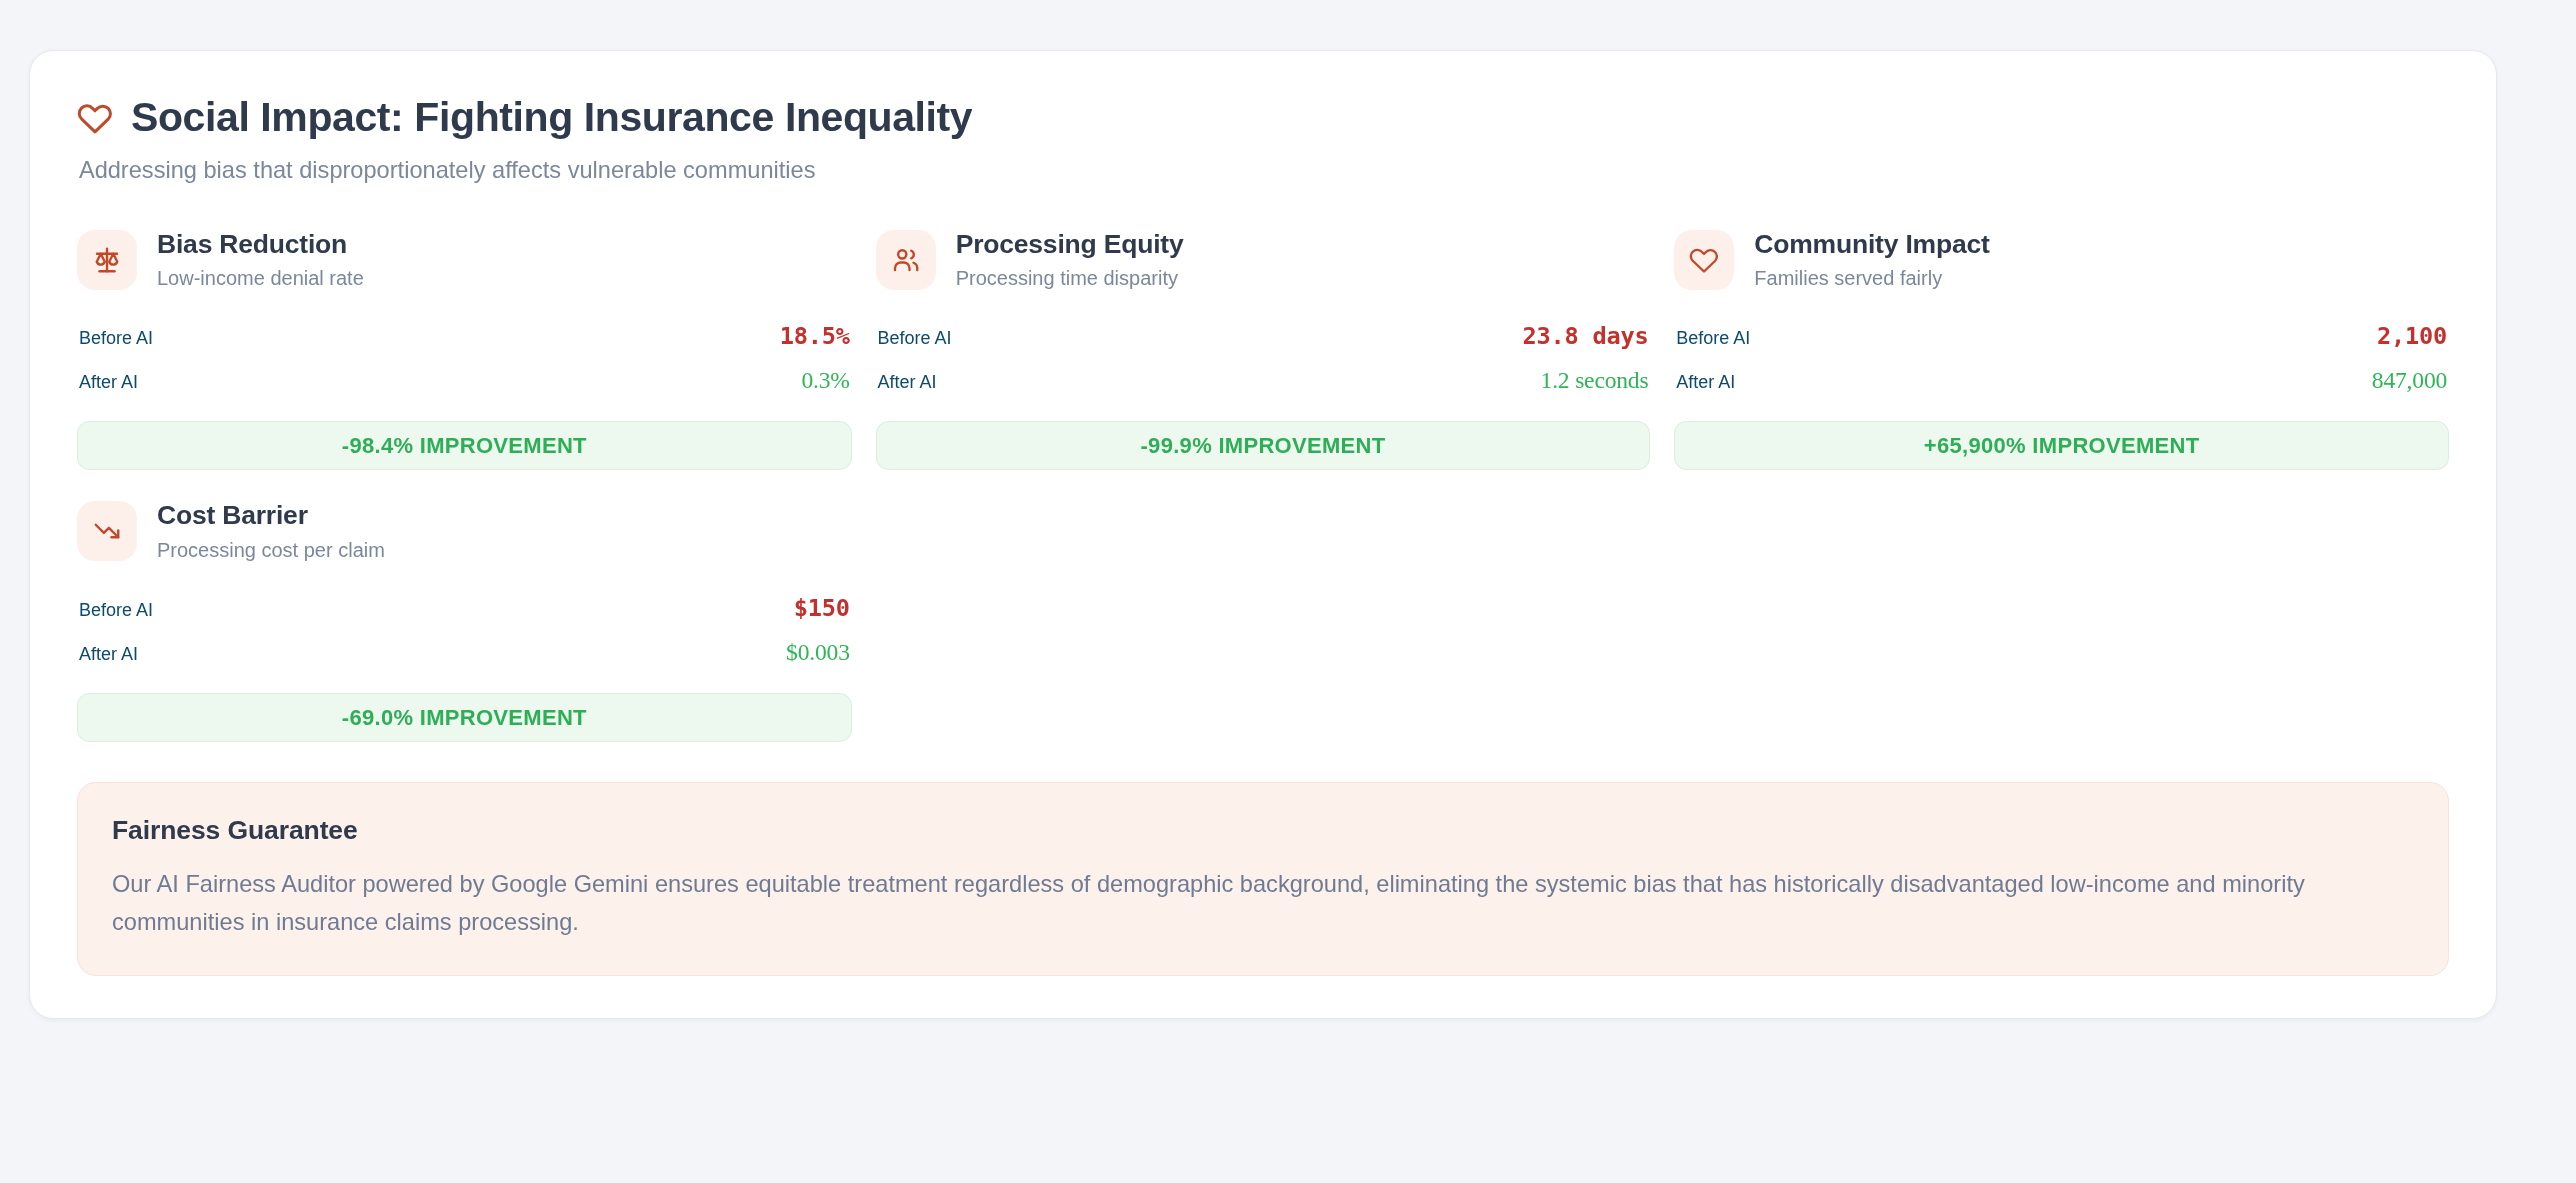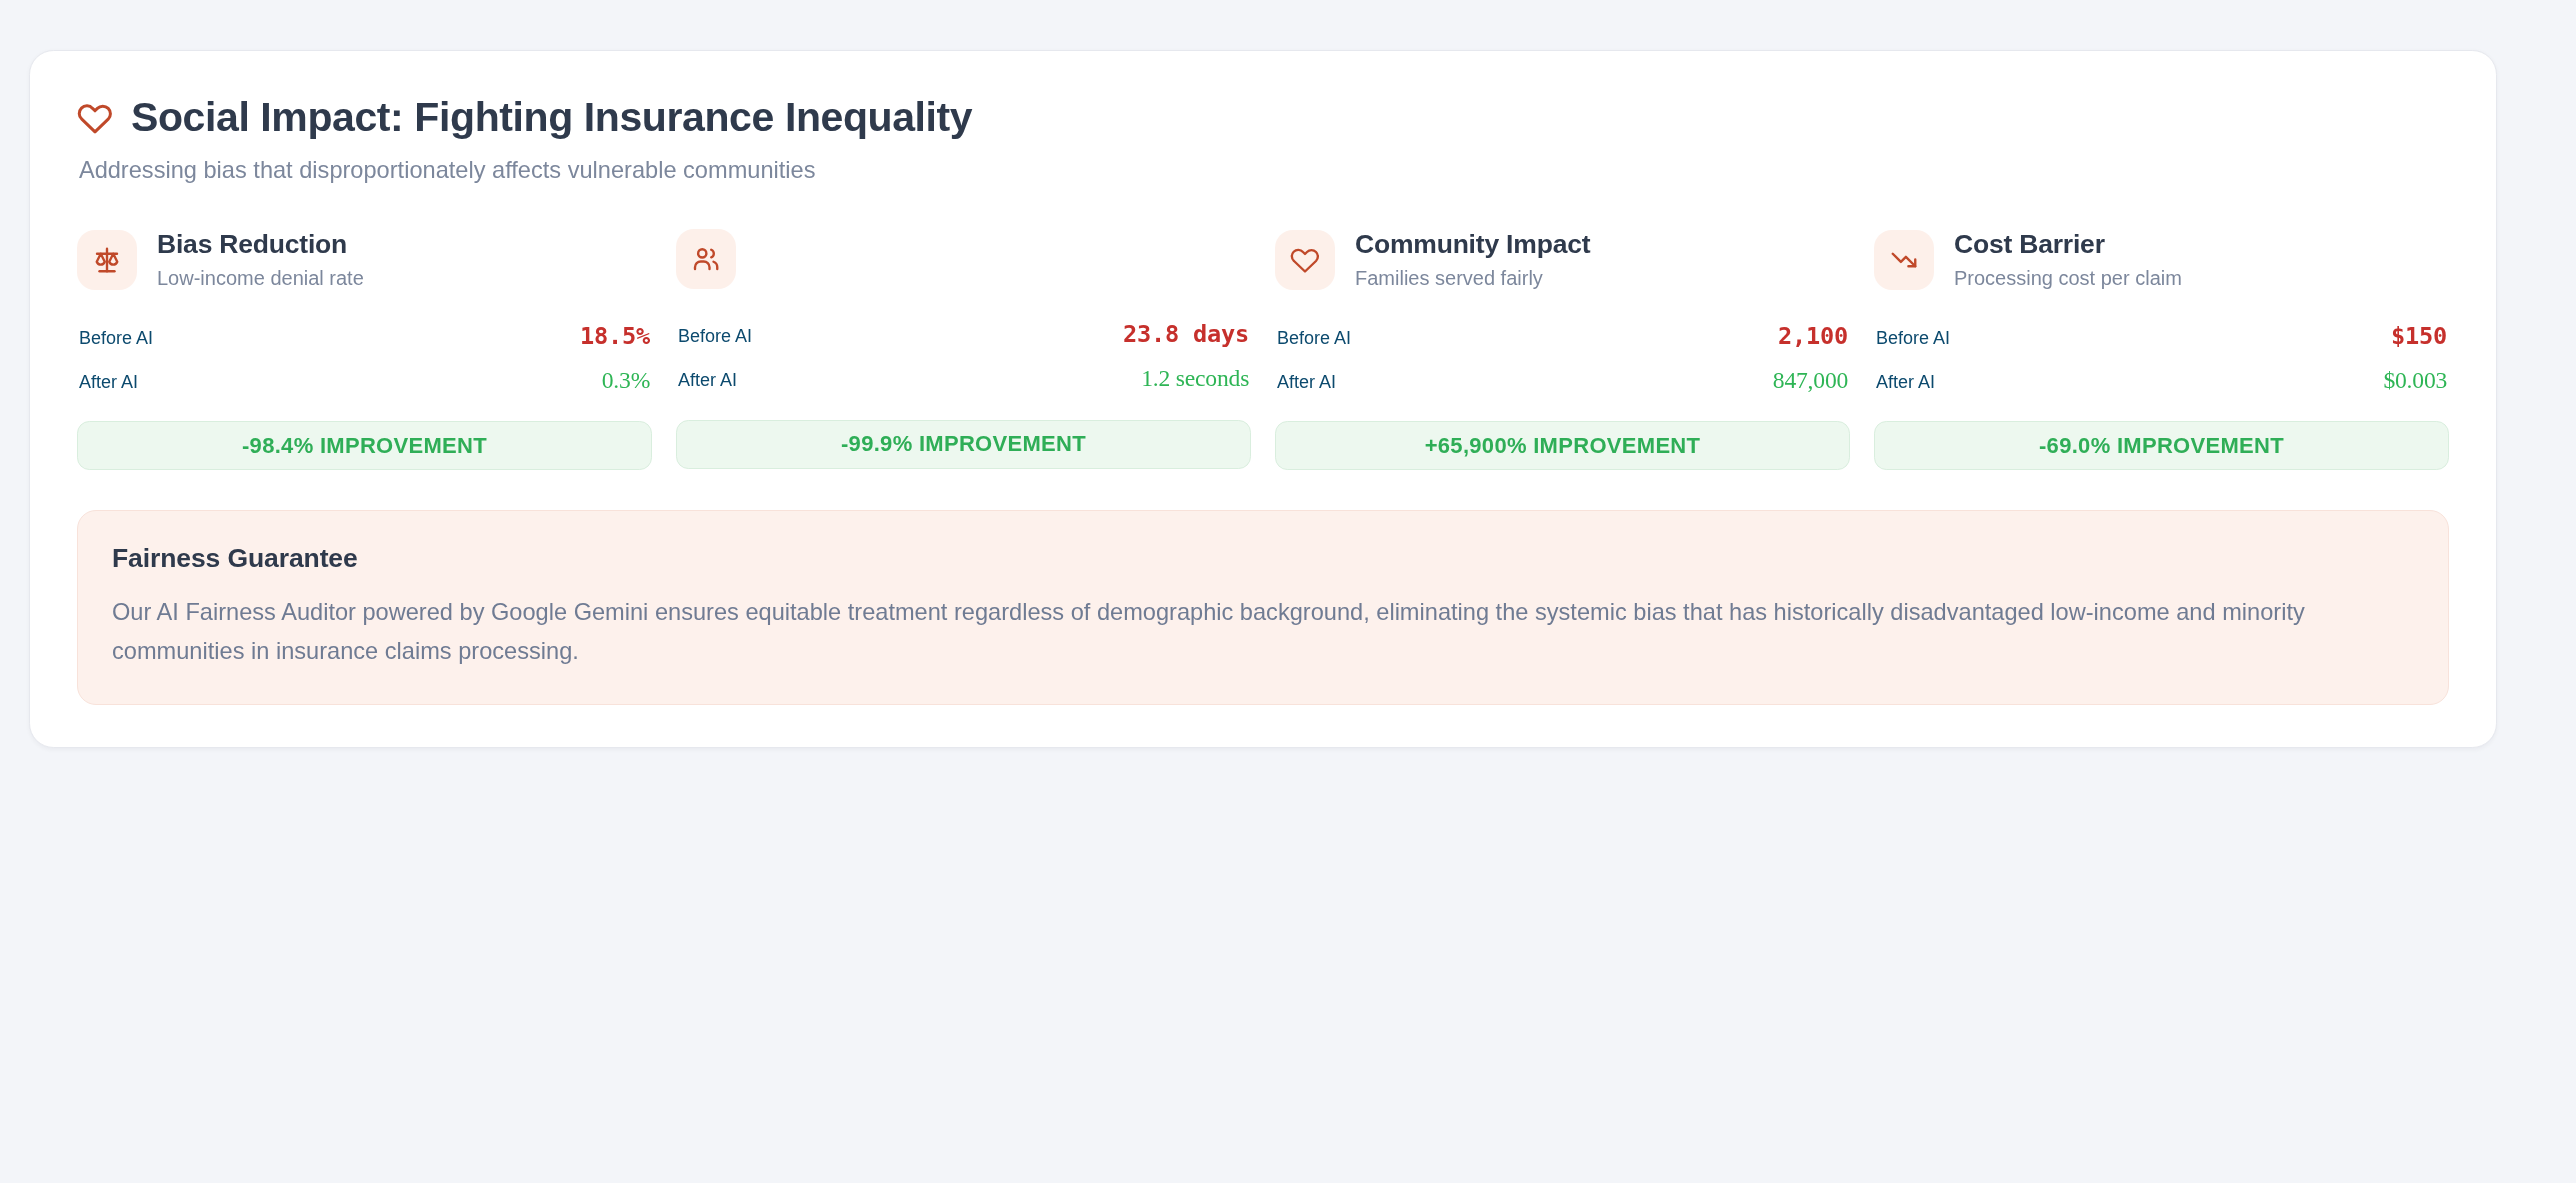--- a/index.html
+++ b/index.html
@@ -55,21 +55,21 @@
     color: #7c879c;
     margin-top: 15px;
     margin-left: 1.9px;
     font-weight: 400;
     line-height: 1.35;
   }
 
   
   .metric-grid {
     display: grid;
-    grid-template-columns: 1fr 1fr 1fr 1fr;
+    grid-template-columns: 1fr 1fr 1fr;
     column-gap: 45px;
     row-gap: 30px;
     gap: 24px;
   }
 
   .metric { padding-top: 5.7px; }
 
   .metric-head {
     display: flex;
     align-items: center;
@@ -212,20 +212,24 @@
       <div class="metric">
         <div class="metric-head">
           <div class="metric-badge">
             <svg viewBox="0 0 24 24" fill="none" stroke="#c0492a" stroke-width="1.9" stroke-linecap="round" stroke-linejoin="round">
               <circle cx="9" cy="7.5" r="3.3"></circle>
               <path d="M3.2 20v-1.4A4.6 4.6 0 0 1 7.8 14h2.4a4.6 4.6 0 0 1 4.6 4.6V20"></path>
               <path d="M16.2 4.6a3.3 3.3 0 0 1 0 6.1"></path>
               <path d="M18 14.2a4.6 4.6 0 0 1 3 4.3V20"></path>
             </svg>
           </div>
+          <div>
+            <div class="metric-name">Processing Equity</div>
+            <div class="metric-desc">Processing time disparity</div>
+          </div>
         </div>
         <div class="metric-rows">
           <div class="metric-row">
             <span class="row-label">Before AI</span>
             <span class="row-value before">23.8 days</span>
           </div>
           <div class="metric-row">
             <span class="row-label">After AI</span>
             <span class="row-value after">1.2 seconds</span>
           </div>

